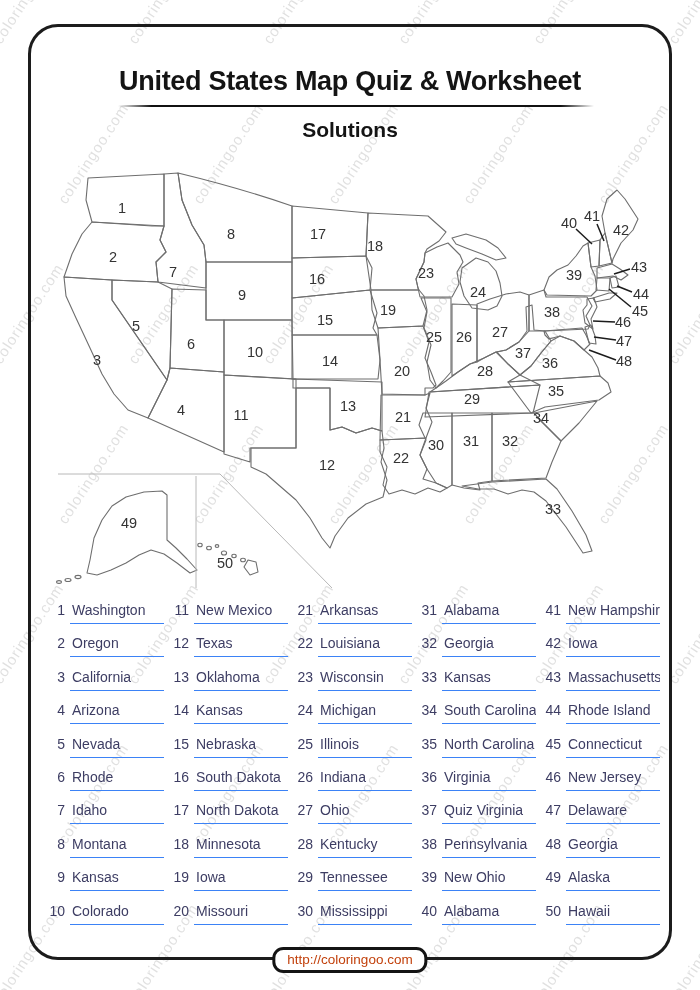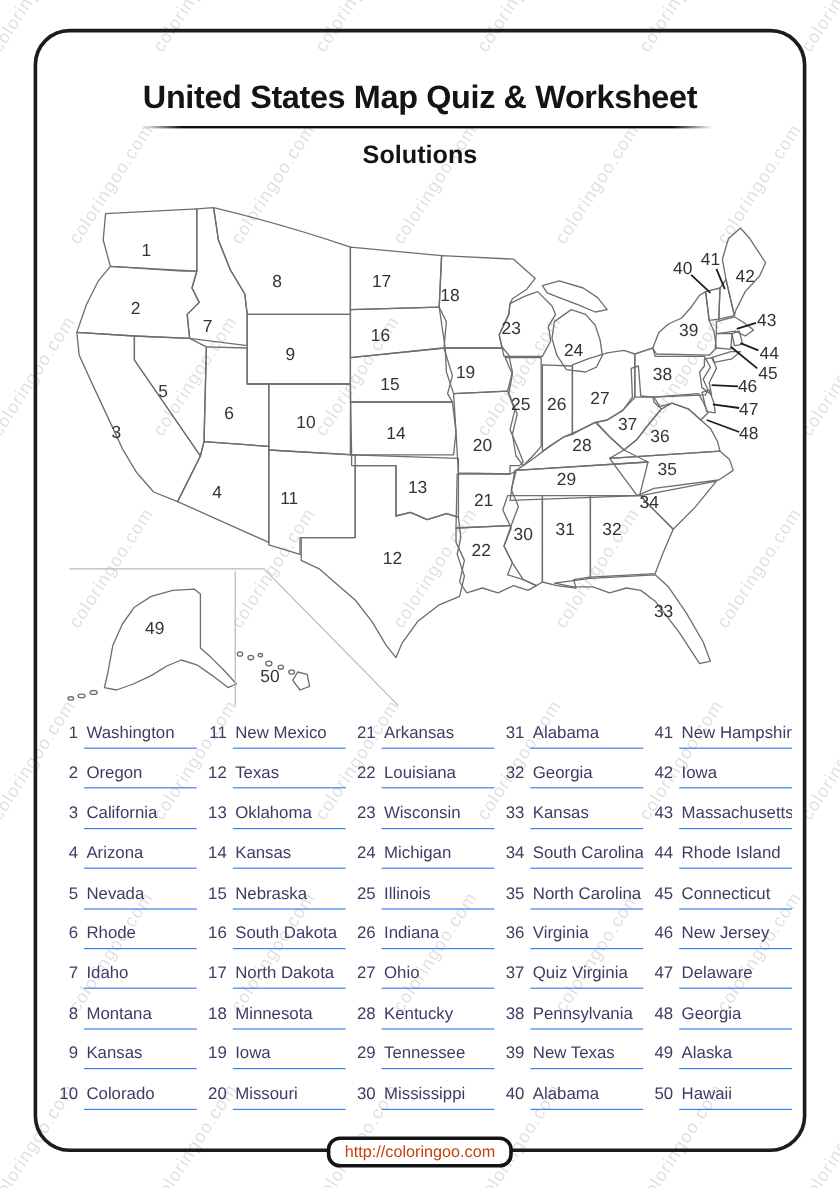--- a/index.html
+++ b/index.html
@@ -455,21 +455,21 @@
       <div class="answer-item">
         <span class="answer-num">37</span>
         <span class="answer-name">Quiz Virginia</span>
       </div>
       <div class="answer-item">
         <span class="answer-num">38</span>
         <span class="answer-name">Pennsylvania</span>
       </div>
       <div class="answer-item">
         <span class="answer-num">39</span>
-        <span class="answer-name">New Texas</span>
+        <span class="answer-name">New Ohio</span>
       </div>
       <div class="answer-item">
         <span class="answer-num">40</span>
         <span class="answer-name">Alabama</span>
       </div>
       <div class="answer-item">
         <span class="answer-num">41</span>
         <span class="answer-name">New Hampshire</span>
       </div>
       <div class="answer-item">

